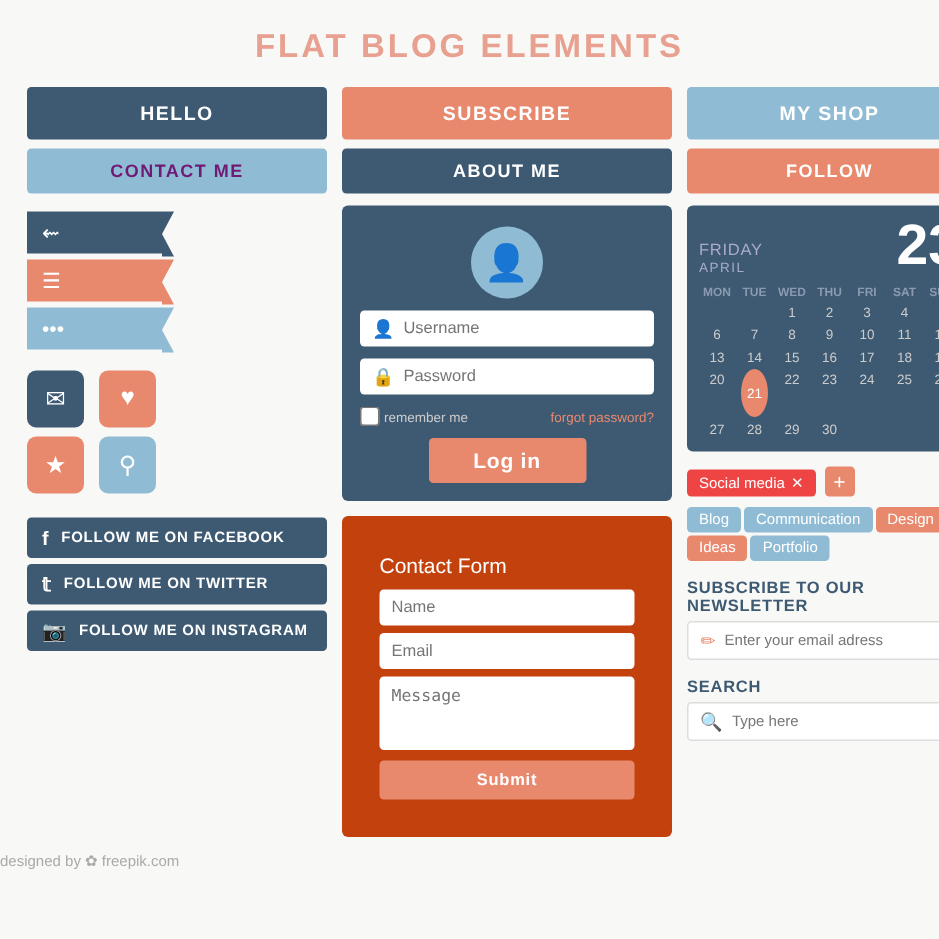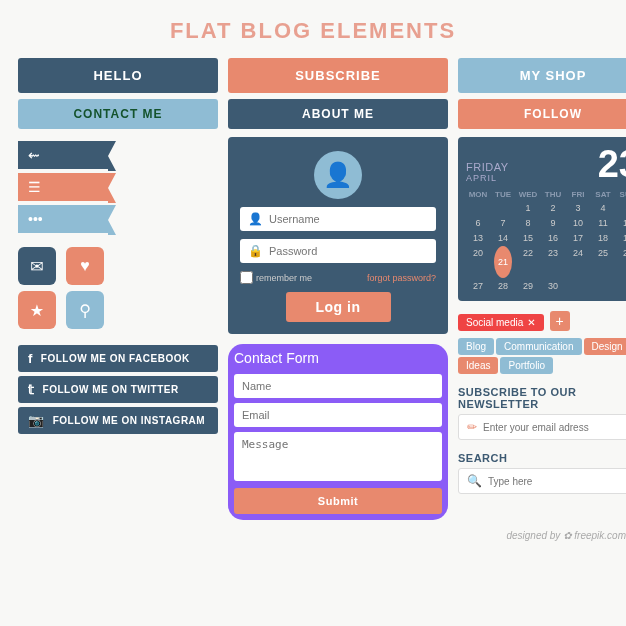--- a/index.html
+++ b/index.html
@@ -36,21 +36,21 @@
       text-align: center;
       padding: 10px;
       font-size: 13px;
       font-weight: bold;
       letter-spacing: 1px;
       border-radius: 3px;
       cursor: pointer;
     }
     .btn-contact {
       background: #8fbcd4;
-      color: #14532d;
+      color: #701a75;
       text-align: center;
       padding: 8px;
       font-size: 12px;
       font-weight: bold;
       letter-spacing: 1px;
       border-radius: 3px;
       cursor: pointer;
     }
 
     
@@ -219,23 +219,23 @@
       border-radius: 3px;
       padding: 7px 30px;
       font-size: 14px;
       font-weight: bold;
       cursor: pointer;
       letter-spacing: 0.5px;
     }
 
     
     .contact-form-card {
-      background: #8b5cf6;
-      border-radius: 15px;
-      padding: 6px;
+      background: #c2410c;
+      border-radius: 4px;
+      padding: 25px;
       margin-top: 4px;
     }
     .contact-form-title {
       color: white;
       font-size: 14px;
       margin-bottom: 8px;
       font-weight: normal;
     }
     .contact-form-card input,
     .contact-form-card textarea {
@@ -421,26 +421,25 @@
       color: #aaa;
       flex: 1;
       background: transparent;
     }
     .input-icon { font-size: 12px; color: #e8896e; }
     .search-icon { font-size: 12px; color: #8fbcd4; }
 
     .search-section { margin-top: 6px; }
 
     .footer {
-      text-align: right;
+      text-align: left;
       font-size: 10px;
       color: #aaa;
       margin-top: 10px;
       padding-bottom: 8px;
-      font-style: italic;
     }
   </style>
 </head>
 <body>
 
 <div class="page-title">FLAT BLOG ELEMENTS</div>
 
 <div class="main-grid">
 
   <div class="left-col">

